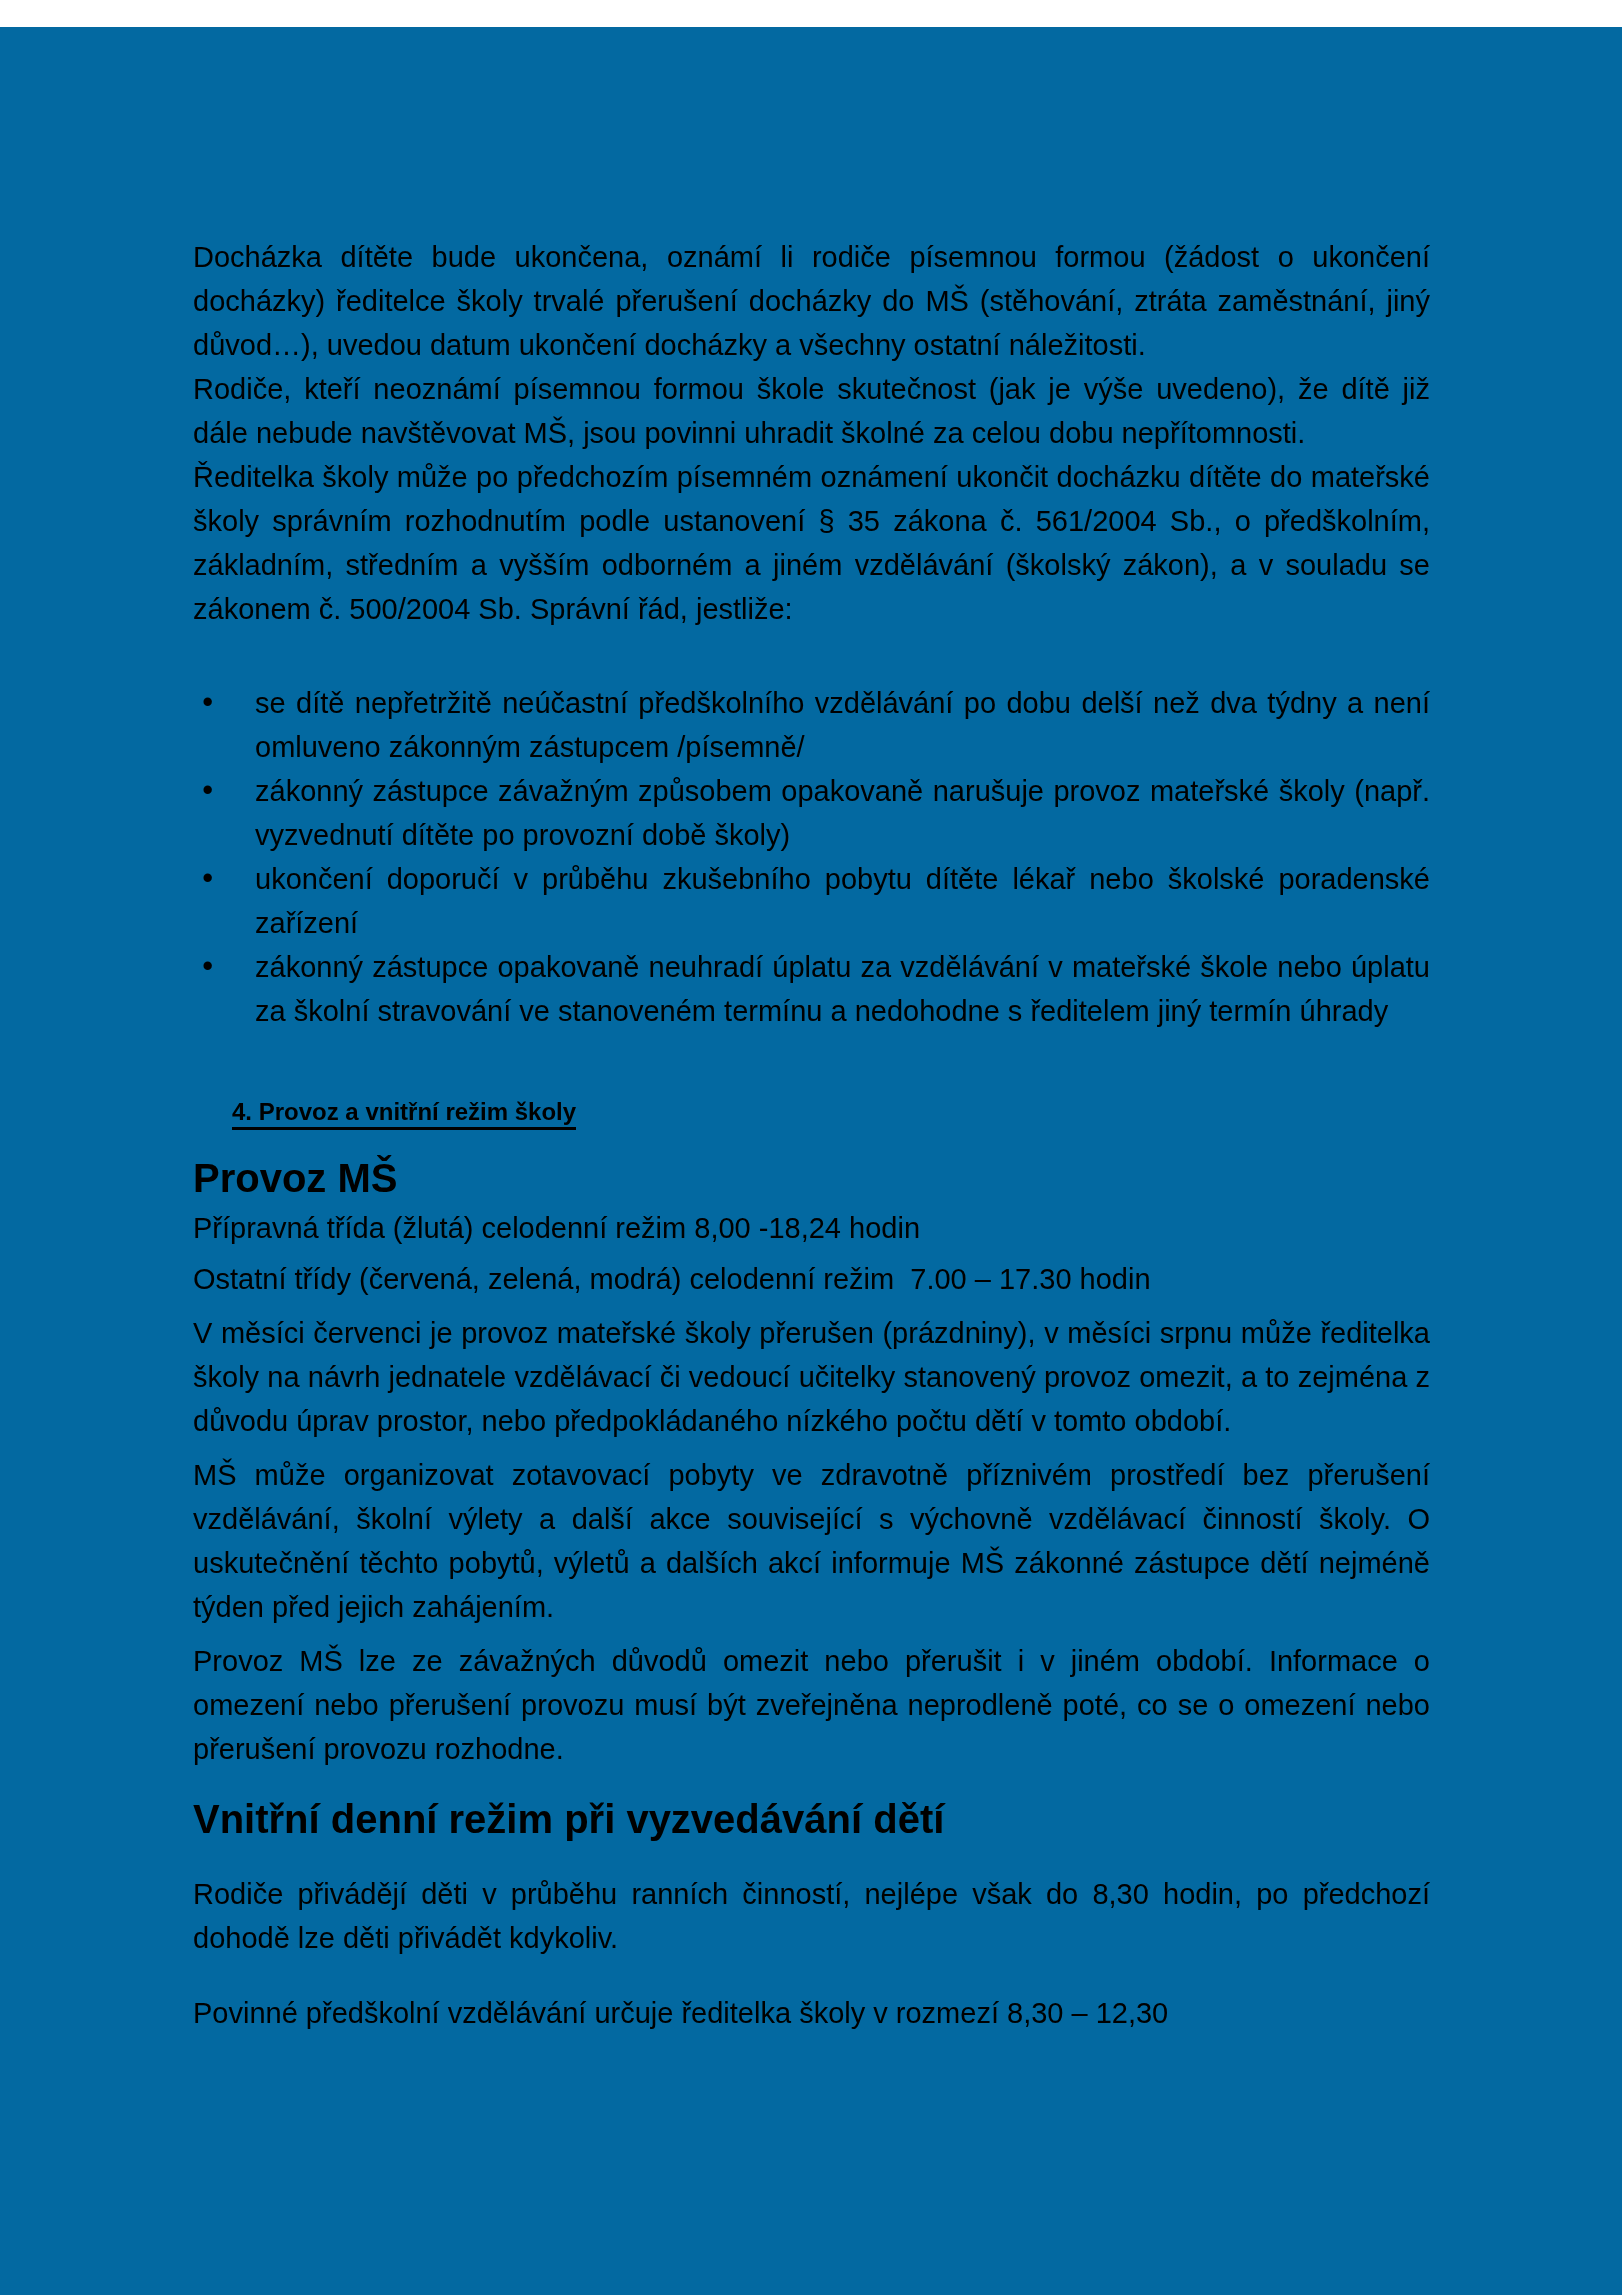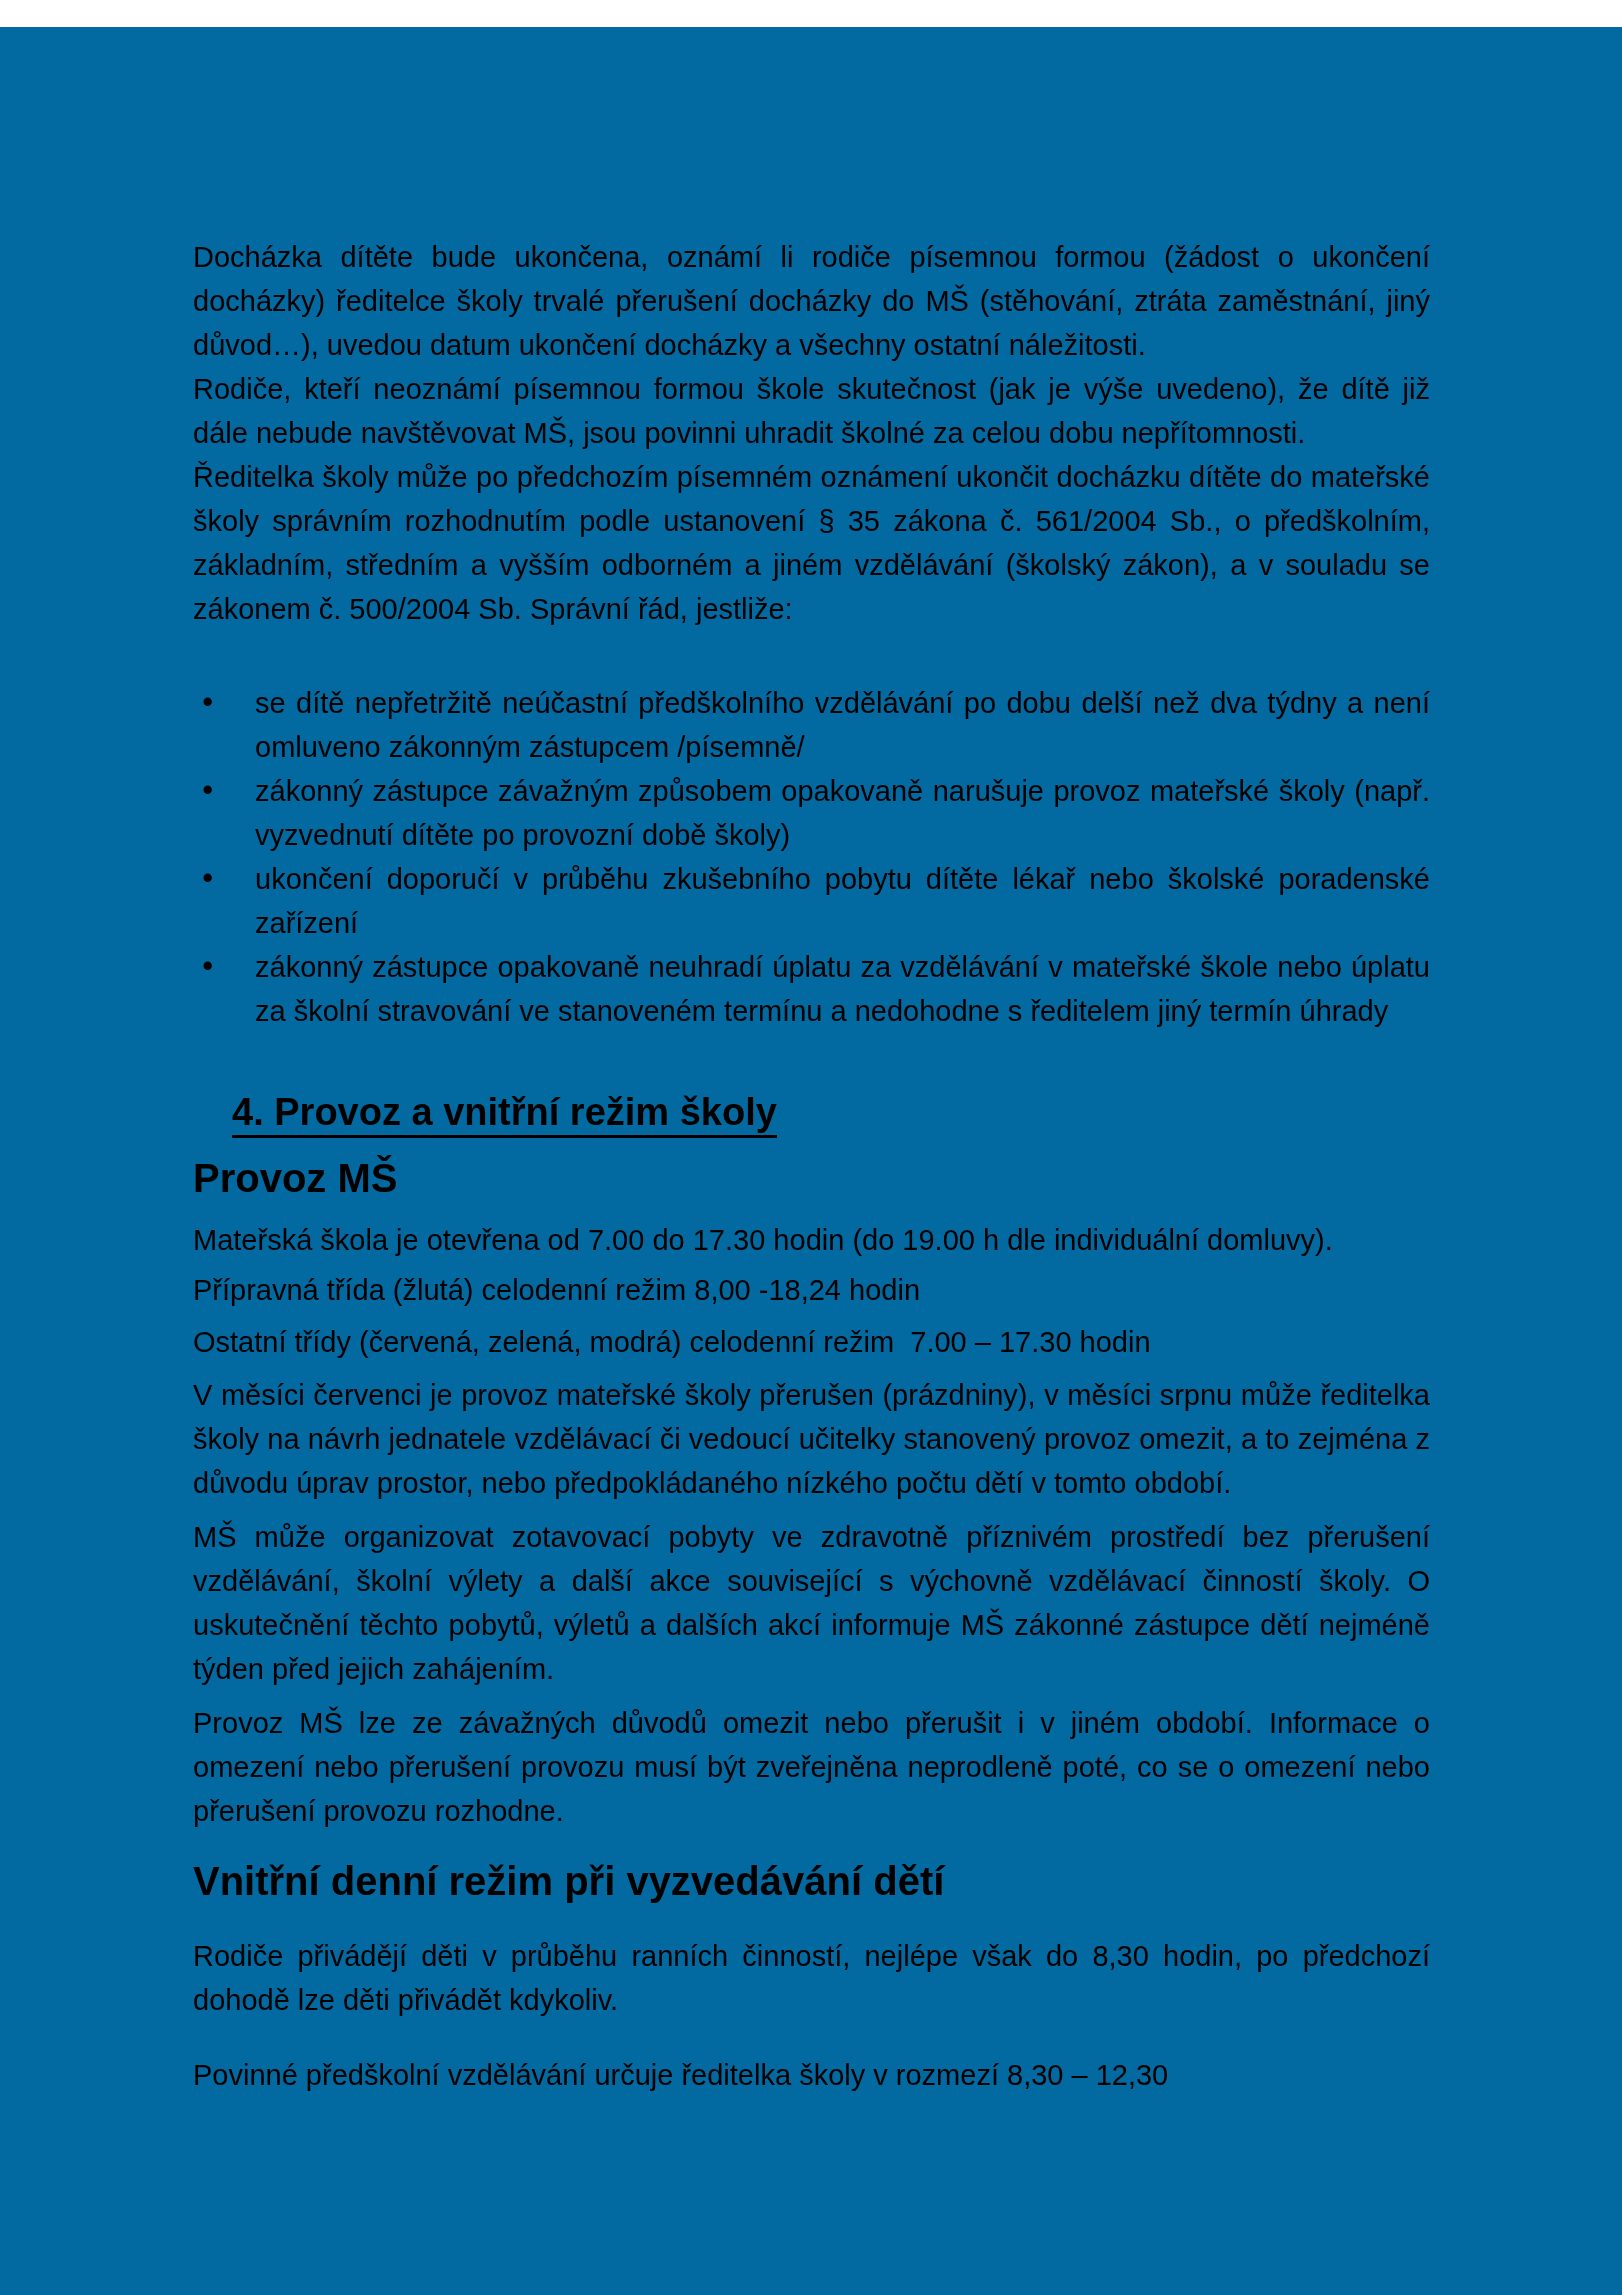--- a/index.html
+++ b/index.html
@@ -42,21 +42,21 @@
     margin: 0;
   }
   .bullets li .dot {
     position: absolute;
     left: 9.2px;
     top: -1.3px;
     font-size: 31px;
   }
   .section-heading {
     margin: 57px 0 0 39px;
-    font-size: 38px;
+    font-size: 24px;
     font-weight: bold;
     line-height: 44px;
   }
   .section-heading .underline {
     border-bottom: 3.3px solid #000;
     padding-bottom: 2px;
   }
   .sub-heading {
     margin: 0;
     font-size: 40px;
@@ -101,21 +101,20 @@
         <span>zákonný zástupce opakovaně neuhradí úplatu za vzdělávání v mateřské škole nebo úplatu za školní stravování ve stanoveném termínu a nedohodne s ředitelem jiný termín úhrady</span>
       </li>
     </ul>
 
     <h2 class="section-heading">
       <span class="underline">4. Provoz a vnitřní režim školy</span>
     </h2>
 
     <h3 class="sub-heading mt-provoz">Provoz MŠ</h3>
 
-    <p class="para mt-28">Mateřská škola je otevřena od 7.00 do 17.30 hodin (do 19.00 h dle individuální domluvy).</p>
 
     <p class="para mt-10">Přípravná třída (žlutá) celodenní režim 8,00 -18,24 hodin</p>
 
     <p class="para mt-11">Ostatní třídy (červená, zelená, modrá) celodenní režim&nbsp; 7.00 – 17.30 hodin</p>
 
     <p class="para mt-15">V měsíci červenci je provoz mateřské školy přerušen (prázdniny), v měsíci srpnu může ředitelka školy na návrh jednatele vzdělávací či vedoucí učitelky stanovený provoz omezit, a to zejména z důvodu úprav prostor, nebo předpokládaného nízkého počtu dětí v tomto období.</p>
 
     <p class="para mt-15">MŠ může organizovat zotavovací pobyty ve zdravotně příznivém prostředí bez přerušení vzdělávání, školní výlety a další akce související s výchovně vzdělávací činností školy. O uskutečnění těchto pobytů, výletů a dalších akcí informuje MŠ zákonné zástupce dětí nejméně týden před jejich zahájením.</p>
 
     <p class="para mt-15">Provoz MŠ lze ze závažných důvodů omezit nebo přerušit i v jiném období. Informace o omezení nebo přerušení provozu musí být zveřejněna neprodleně poté, co se o omezení nebo přerušení provozu rozhodne.</p>

